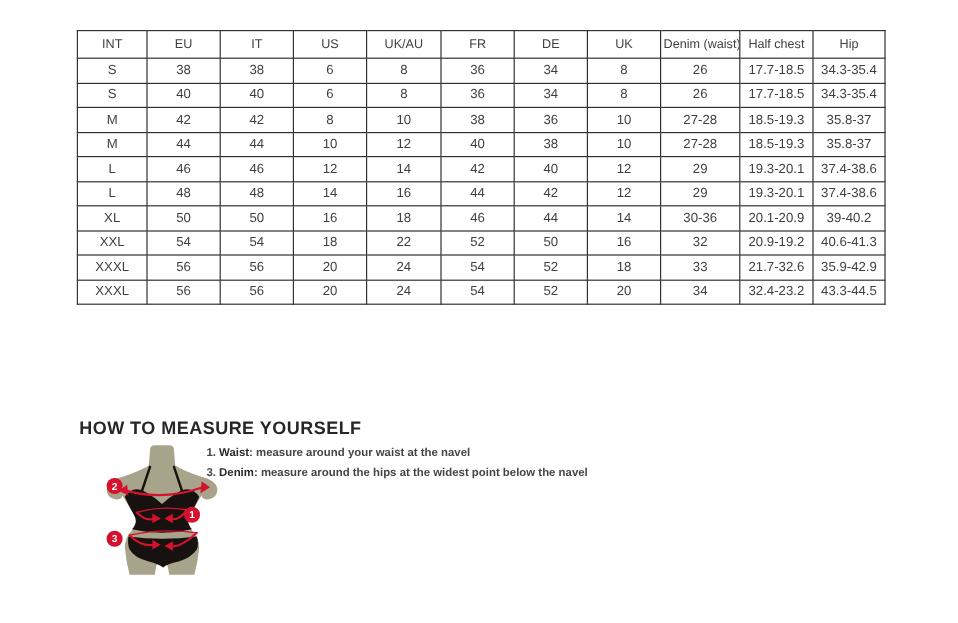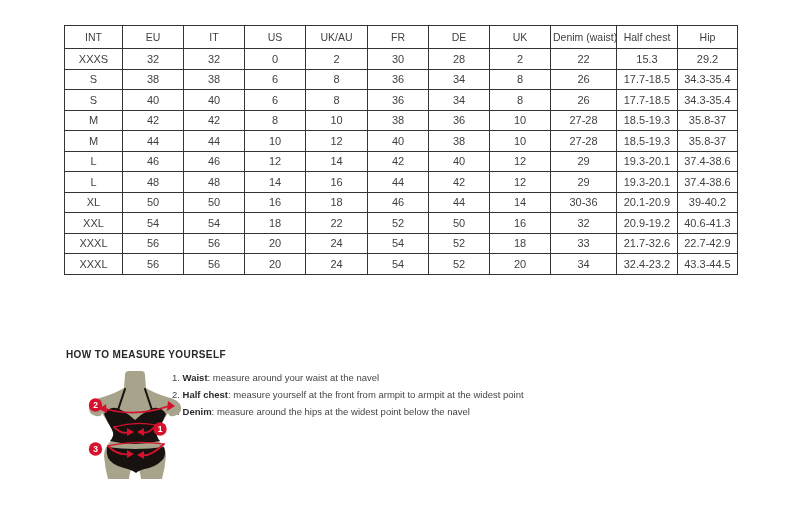--- a/index.html
+++ b/index.html
@@ -24,25 +24,25 @@
     border:1px solid var(--border);
     text-align:center;vertical-align:middle;
     color:var(--text);padding:0 2px;white-space:nowrap;overflow:hidden;
     font-weight:normal;
   }
   .size-table th{height:23px;font-size:10.5px;}
   .size-table td{height:20.5px;font-size:11px;}
   
   .measure-title{
     position:absolute;left:66px;top:349px;
-    font-size:10px;font-weight:bold;letter-spacing:.4px;color:#29262a;
+    font-size:15px;font-weight:bold;letter-spacing:.4px;color:#29262a;
   }
   .instructions{
     position:absolute;left:172px;top:369px;
-    font-size:9.5px;color:#454545;
+    font-size:9.5px;color:#454545;font-weight:bold;
   }
   .instr{line-height:17px;}
   .instr b{color:#2b292c;}
   
   .figure{position:absolute;left:80px;top:368px;width:115px;height:114px;}
   .skin{fill:var(--skin);}
   .garment{fill:var(--garment);}
   .strap{stroke:var(--garment);stroke-width:2;fill:none;stroke-linecap:round;}
   .tape{stroke:var(--red);stroke-width:1.8;fill:none;stroke-linecap:round;}
   .tape-thin{stroke:var(--red);stroke-width:1.1;fill:none;stroke-linecap:round;}
@@ -82,33 +82,20 @@
           <th>FR</th>
           <th>DE</th>
           <th>UK</th>
           <th>Denim (waist)</th>
           <th>Half chest</th>
           <th>Hip</th>
         </tr>
       </thead>
       <tbody>
         <tr>
-          <td>XXXS</td>
-          <td>32</td>
-          <td>32</td>
-          <td>0</td>
-          <td>2</td>
-          <td>30</td>
-          <td>28</td>
-          <td>2</td>
-          <td>22</td>
-          <td>15.3</td>
-          <td>29.2</td>
-        </tr>
-        <tr>
           <td>S</td>
           <td>38</td>
           <td>38</td>
           <td>6</td>
           <td>8</td>
           <td>36</td>
           <td>34</td>
           <td>8</td>
           <td>26</td>
           <td>17.7-18.5</td>
@@ -209,21 +196,21 @@
           <td>XXXL</td>
           <td>56</td>
           <td>56</td>
           <td>20</td>
           <td>24</td>
           <td>54</td>
           <td>52</td>
           <td>18</td>
           <td>33</td>
           <td>21.7-32.6</td>
-          <td>22.7-42.9</td>
+          <td>35.9-42.9</td>
         </tr>
         <tr>
           <td>XXXL</td>
           <td>56</td>
           <td>56</td>
           <td>20</td>
           <td>24</td>
           <td>54</td>
           <td>52</td>
           <td>20</td>
@@ -231,21 +218,20 @@
           <td>32.4-23.2</td>
           <td>43.3-44.5</td>
         </tr>
       </tbody>
     </table>
 
   <div class="measure-title">HOW TO MEASURE YOURSELF</div>
 
   <div class="instructions">
       <div class="instr">1. <b>Waist</b>: measure around your waist at the navel</div>
-      <div class="instr">2. <b>Half chest</b>: measure yourself at the front from armpit to armpit at the widest point</div>
       <div class="instr">3. <b>Denim</b>: measure around the hips at the widest point below the navel</div>
     </div>
 
   <svg class="figure" width="115" height="114" viewBox="0 0 115 114" xmlns="http://www.w3.org/2000/svg">
 
     <path class="skin" d="
       M44,20 L45,7 Q45,3 49,3 L61,3 Q65,3 65,7 L66,20
       Q74,25 87,29 Q100,32 101,39 Q102,46 94,48 Q89,49 88,45
       Q85,50 82,55 Q78,59 77,63 Q76,69 80,74 Q86,80 86,88
       Q85,100 82,111 L61,111 Q60,103 58,99 Q55,95 52,99 Q50,103 49,111 L28,111

